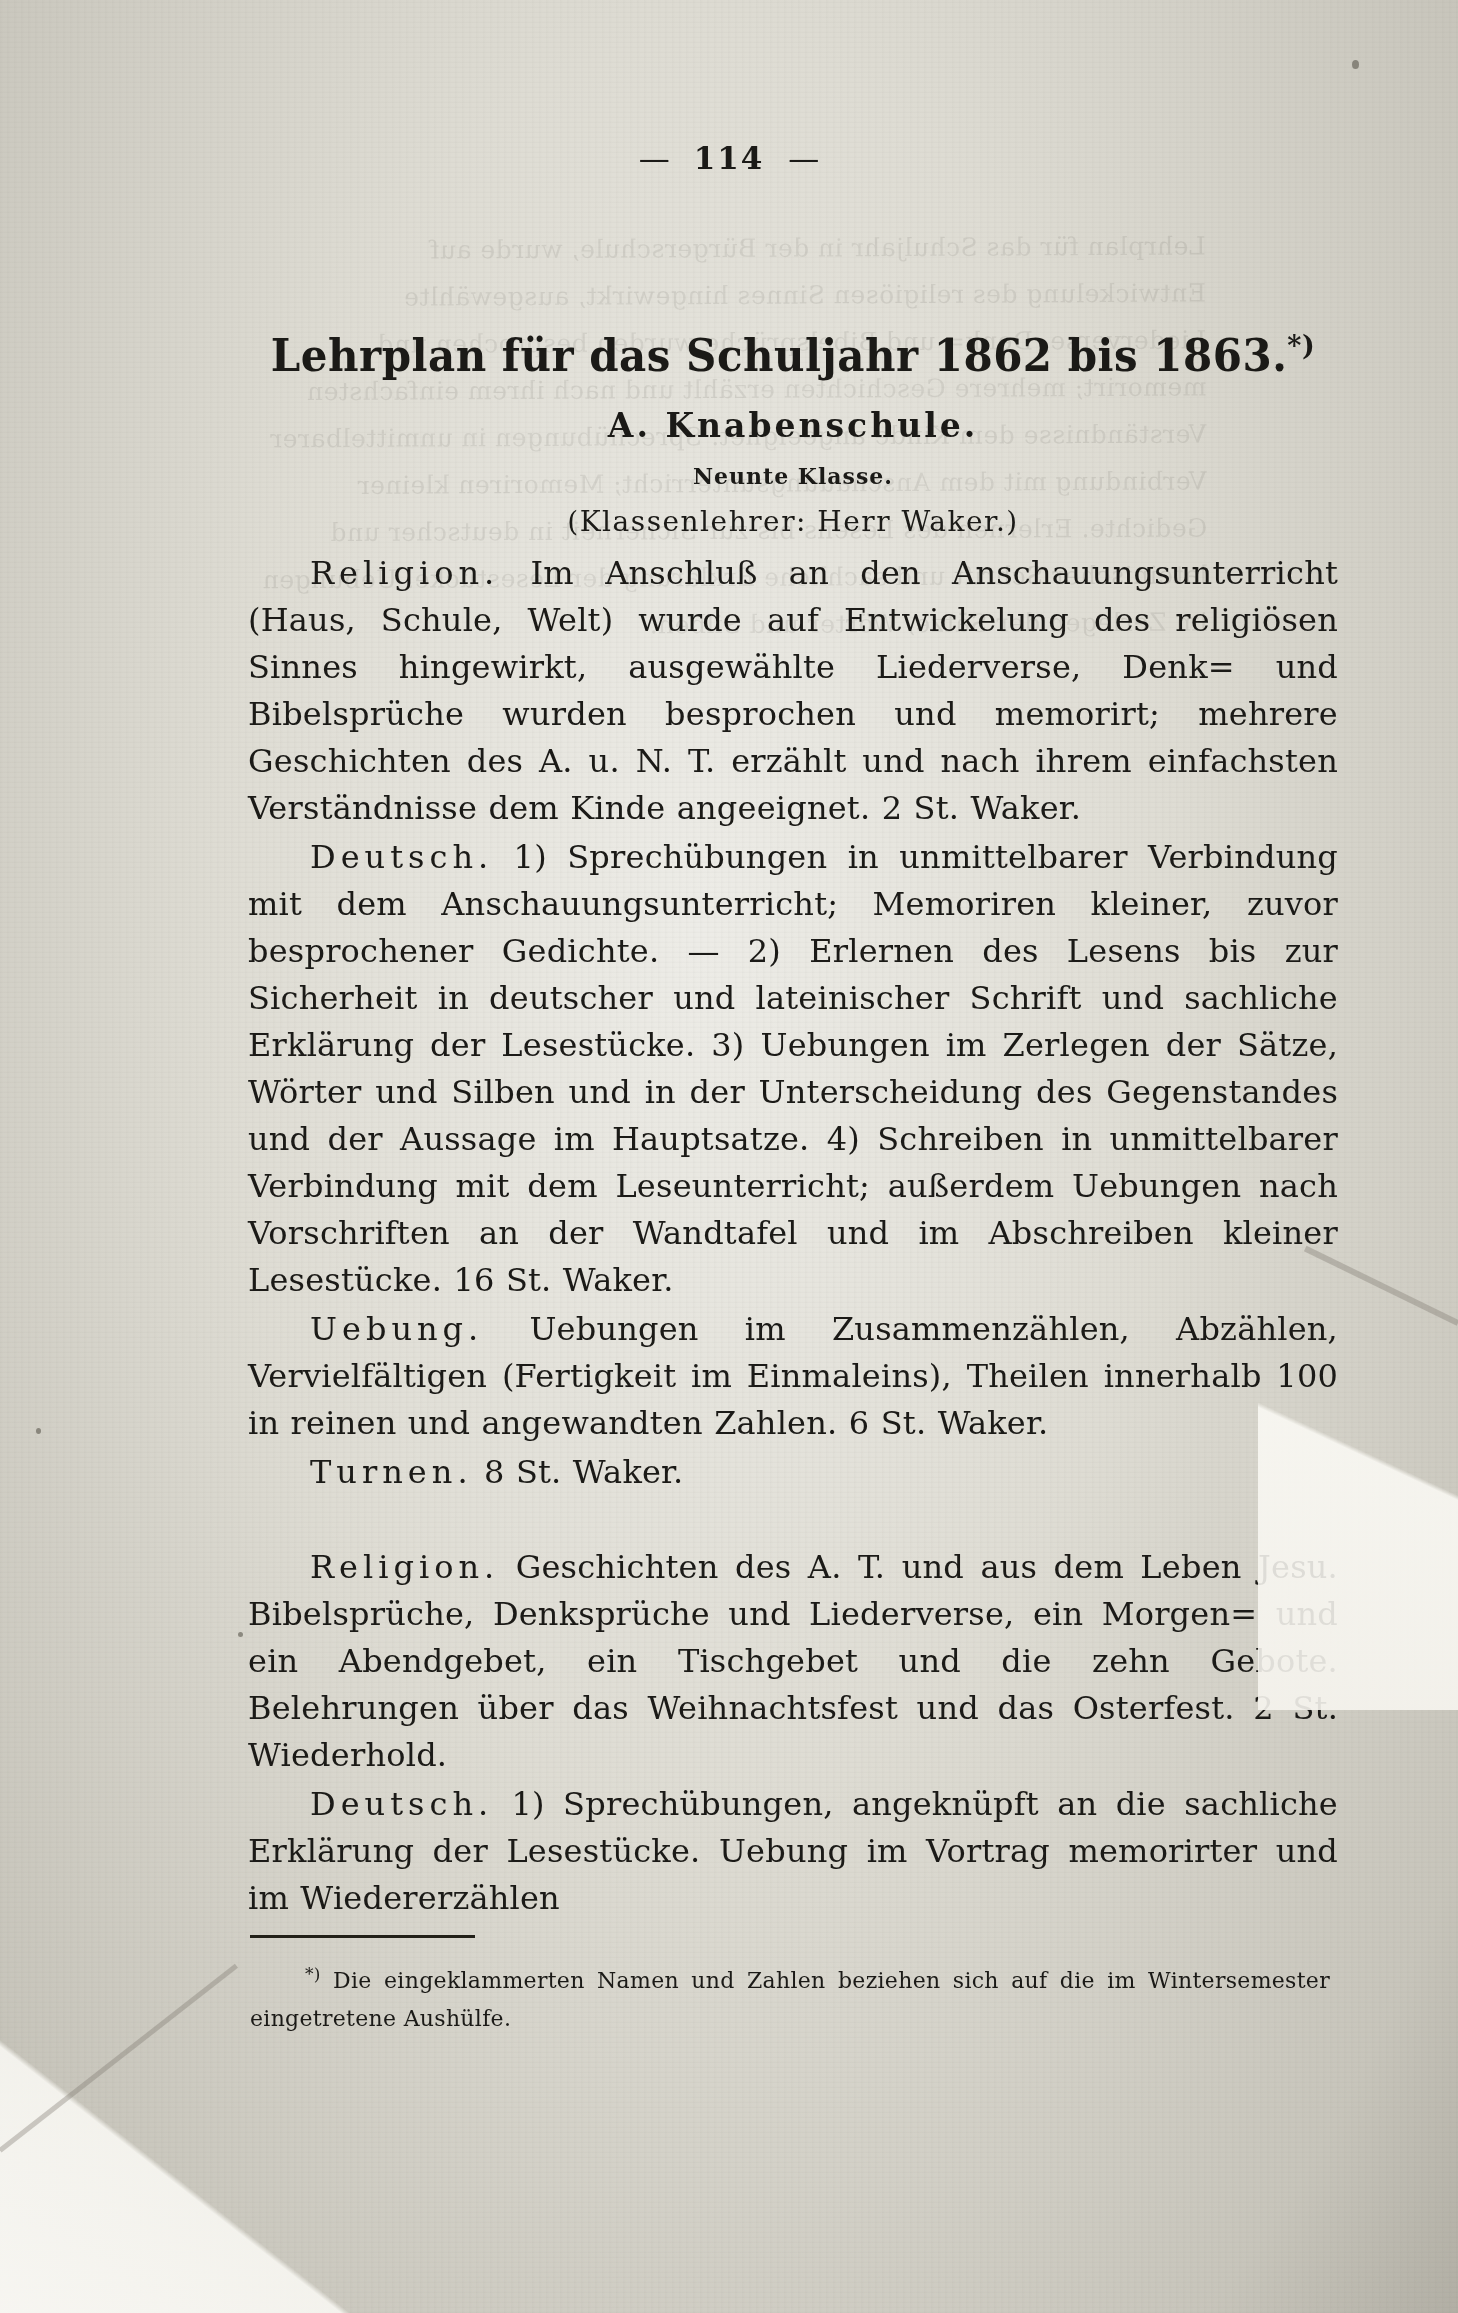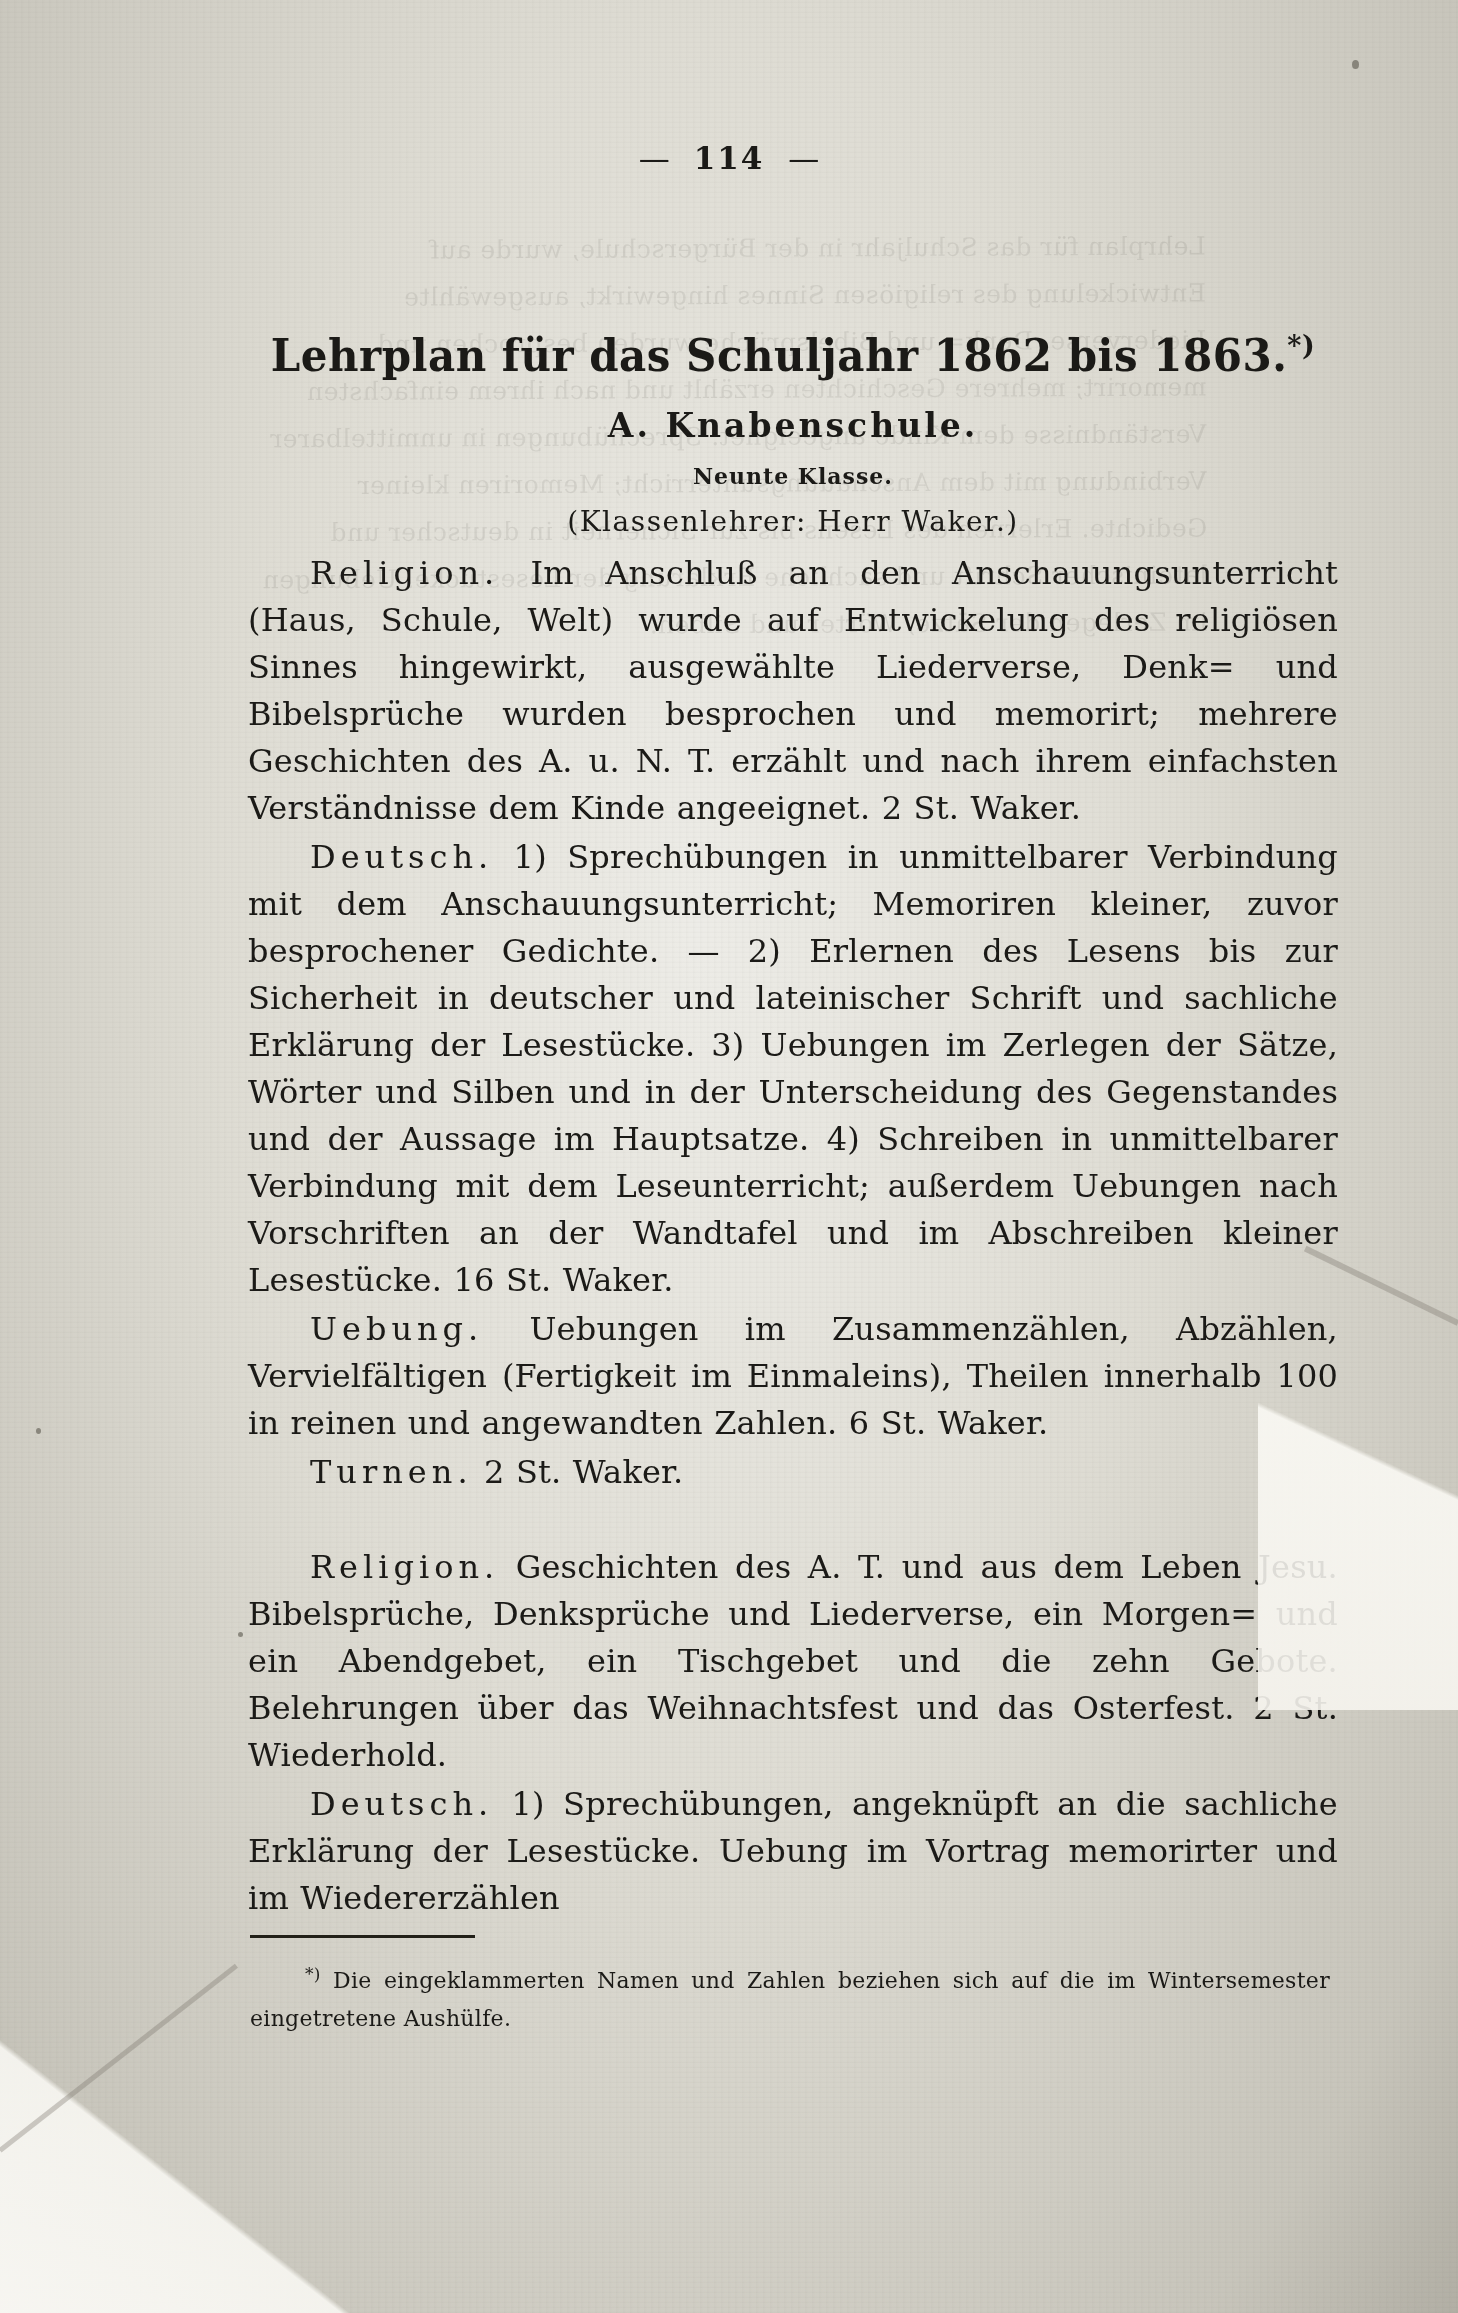--- a/index.html
+++ b/index.html
@@ -239,21 +239,21 @@
       <p class="para">
         <span class="lead">Religion.</span><span> Im Anschluß an den Anschauungsunterricht (Haus, Schule, Welt) wurde auf Entwickelung des religiösen Sinnes hingewirkt, ausgewählte Liederverse, Denk= und Bibelsprüche wurden besprochen und memorirt; mehrere Geschichten des A. u. N. T. erzählt und nach ihrem einfachsten Verständnisse dem Kinde angeeignet. 2 St. Waker.</span>
       </p>
       <p class="para">
         <span class="lead">Deutsch.</span><span> 1) Sprechübungen in unmittelbarer Verbindung mit dem Anschauungsunterricht; Memoriren kleiner, zuvor besprochener Gedichte. — 2) Erlernen des Lesens bis zur Sicherheit in deutscher und lateinischer Schrift und sachliche Erklärung der Lesestücke. 3) Uebungen im Zerlegen der Sätze, Wörter und Silben und in der Unterscheidung des Gegenstandes und der Aussage im Hauptsatze. 4) Schreiben in unmittelbarer Verbindung mit dem Leseunterricht; außerdem Uebungen nach Vorschriften an der Wandtafel und im Abschreiben kleiner Lesestücke. 16 St. Waker.</span>
       </p>
       <p class="para">
         <span class="lead">Uebung.</span><span> Uebungen im Zusammenzählen, Abzählen, Vervielfältigen (Fertigkeit im Einmaleins), Theilen innerhalb 100 in reinen und angewandten Zahlen. 6 St. Waker.</span>
       </p>
       <p class="para">
-        <span class="lead">Turnen.</span><span> 2 St. Waker.</span>
+        <span class="lead">Turnen.</span><span> 8 St. Waker.</span>
       </p>
 
       <div class="gap-big"></div>
 
 
       <p class="para">
         <span class="lead">Religion.</span><span> Geschichten des A. T. und aus dem Leben Jesu. Bibelsprüche, Denksprüche und Liederverse, ein Morgen= und ein Abendgebet, ein Tischgebet und die zehn Gebote. Belehrungen über das Weihnachtsfest und das Osterfest. 2 St. Wiederhold.</span>
       </p>
       <p class="para">
         <span class="lead">Deutsch.</span><span> 1) Sprechübungen, angeknüpft an die sachliche Erklärung der Lesestücke. Uebung im Vortrag memorirter und im Wiedererzählen</span>

